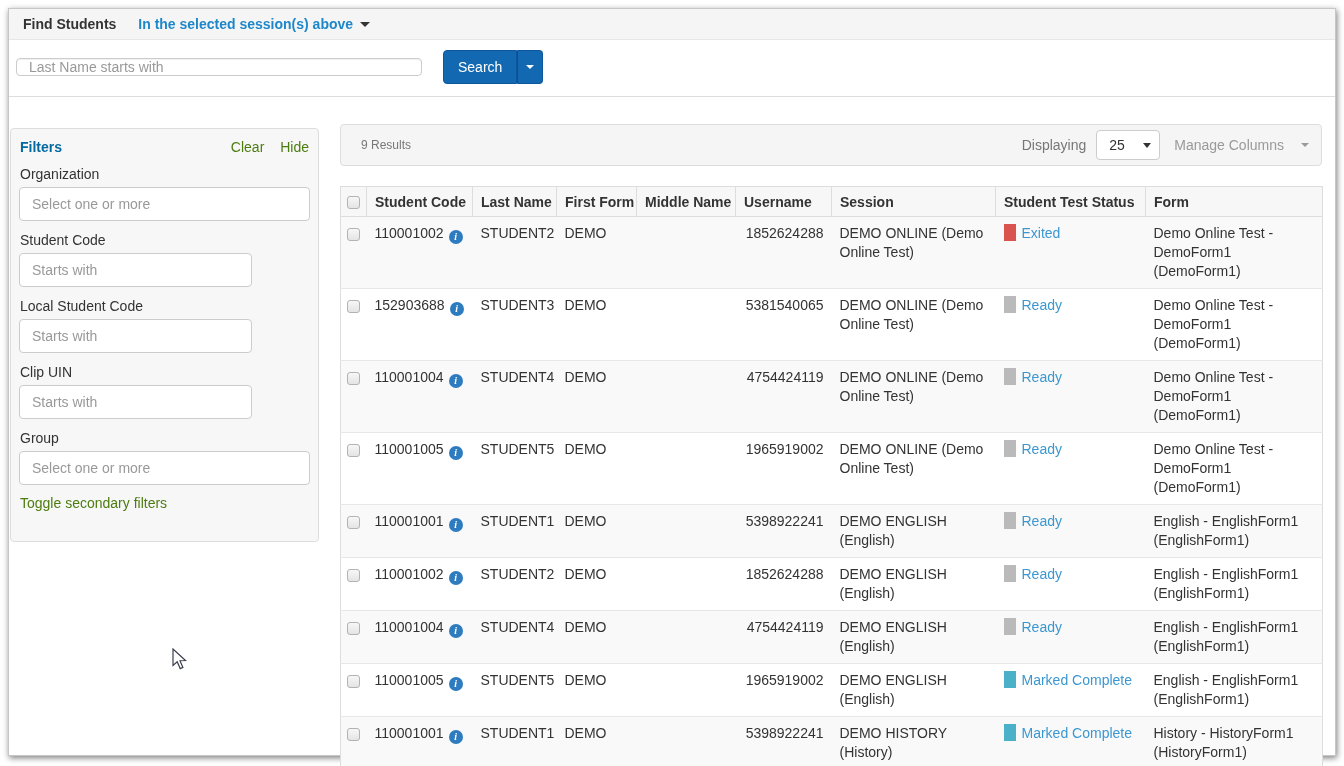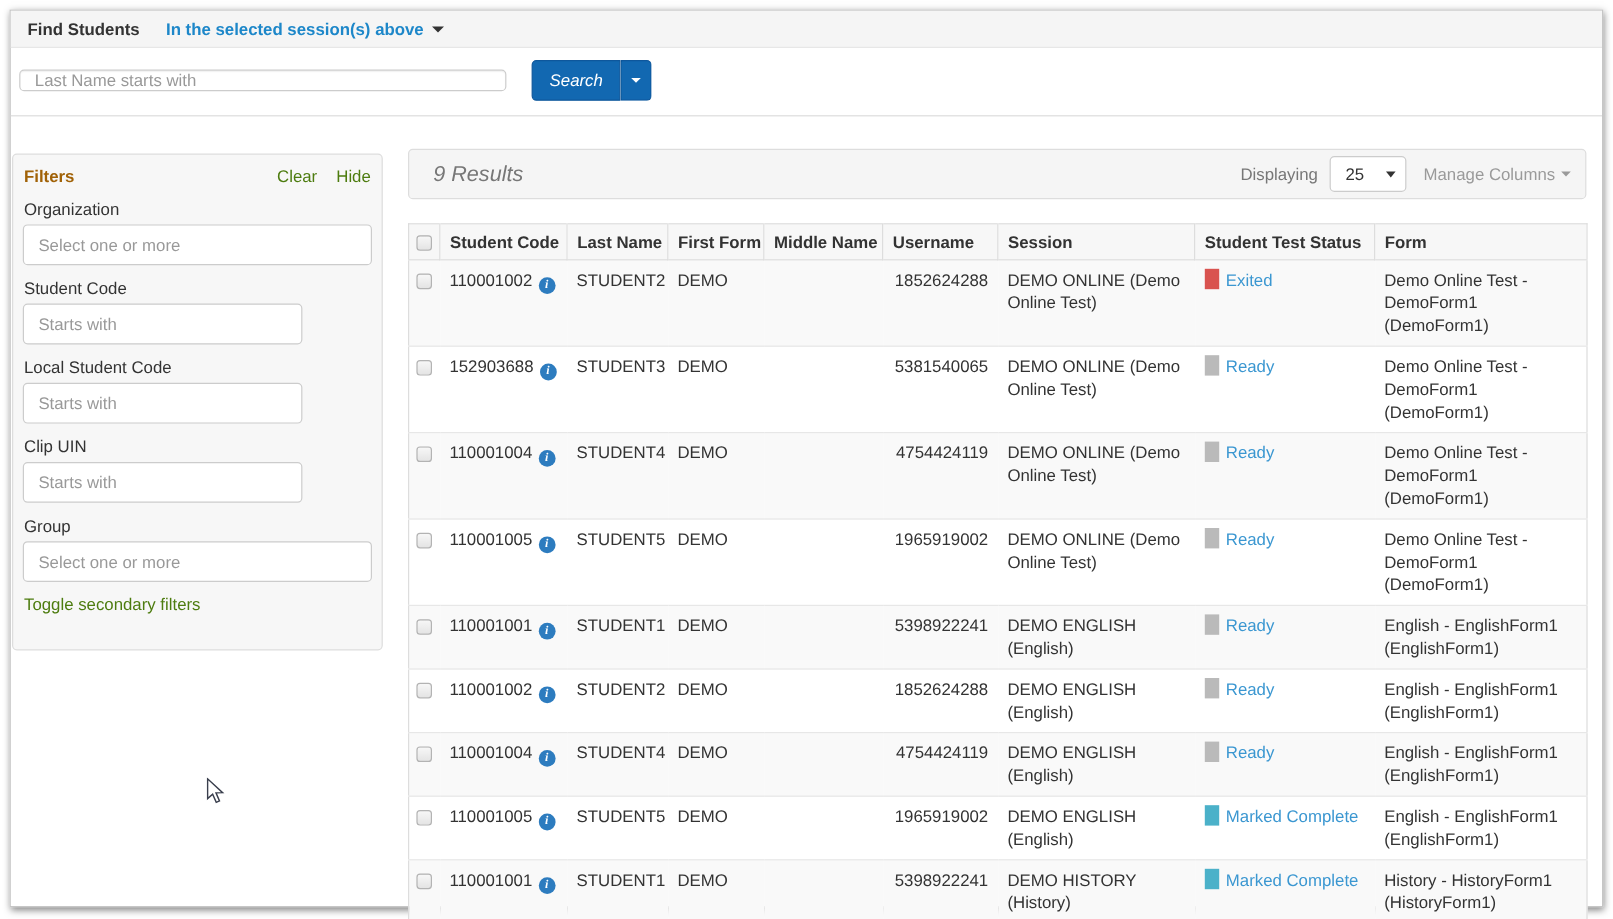--- a/index.html
+++ b/index.html
@@ -27,65 +27,65 @@
   .search-input {
     width: 406px; height: 18px; border: 1px solid #ccc; border-radius: 4px;
     padding: 6px 12px; font-size: 14px; color: #555; font-family: "Liberation Sans", sans-serif;
     box-shadow: inset 0 1px 1px rgba(0,0,0,.06);
   }
   .search-input::placeholder { color: #999; opacity: 1; }
   .btn-split { display: inline-flex; margin-left: 21px; height: 34px; }
   .btn-primary {
     background: #1268b1; color: #fff; border: 1px solid #0e579c;
     font-size: 14px; font-family: "Liberation Sans", sans-serif;
-    padding: 0 14px; border-radius: 4px 0 0 4px; cursor: pointer; font-style: italic;
+    padding: 0 14px; border-radius: 4px 0 0 4px; cursor: pointer;
   }
   .btn-primary-caret {
     background: #1268b1; border: 1px solid #0e579c; border-left-color: #0c4e8d;
     width: 26px; border-radius: 0 4px 4px 0; cursor: pointer;
     display: flex; align-items: center; justify-content: center;
   }
   .caret-white { width: 0; height: 0; border-left: 4px solid transparent; border-right: 4px solid transparent; border-top: 4px solid #fff; }
 
   
   .filters-panel {
     position: absolute; left: 1px; top: 119px; width: 309px;
     background: #f7f7f7; border: 1px solid #ddd; border-radius: 4px;
     padding: 8px 8px 14px 8px;
   }
   .filters-head { display: flex; align-items: baseline; padding: 2px 1px 0 1px; }
-  .filters-title { font-size: 14px; font-weight: bold; color: #a16207; flex: 1; }
+  .filters-title { font-size: 14px; font-weight: bold; color: #0369a1; flex: 1; }
   .filters-links { font-size: 14px; }
   .link { color: #4d7c0f; cursor: pointer; text-decoration: none; }
   .filters-links .link + .link { margin-left: 12px; }
   .filter-label { font-size: 14px; color: #333; margin: 11px 1px 5px 1px; }
   .filter-input {
     height: 34px; border: 1px solid #ccc; border-radius: 4px; background: #fff;
     padding: 6px 12px; font-size: 14px; color: #555; font-family: "Liberation Sans", sans-serif;
     width: 233px; display: block;
   }
   .filter-input.wide { width: 100%; }
   .filter-input::placeholder { color: #999; opacity: 1; }
   .toggle-filters { display: inline-block; font-size: 14px; margin: 10px 1px 16px 1px; }
 
   
   .results-bar {
     position: absolute; left: 331px; top: 115px; width: 982px; height: 42px;
     background: #f5f5f5; border: 1px solid #ddd; border-radius: 4px;
     display: flex; align-items: center; padding: 0 12px 0 20px;
   }
-  .results-count { font-size: 18px; color: #777; flex: 1; font-style: italic; }
+  .results-count { font-size: 12px; color: #777; flex: 1; }
   .displaying-label { font-size: 14px; color: #777; margin-right: 10px; }
   .page-size-select {
     width: 64px; height: 30px; background: #fff; border: 1px solid #ccc; border-radius: 4px;
     display: flex; align-items: center; padding: 0 8px 0 12px; cursor: pointer;
   }
   .page-size-value { font-size: 14px; color: #333; flex: 1; }
   .caret-select { width: 0; height: 0; border-left: 4px solid transparent; border-right: 4px solid transparent; border-top: 5px solid #333; }
-  .manage-columns { font-size: 14px; color: #9a9a9a; margin-left: 14px; cursor: pointer; display: flex; align-items: center; gap: 5px; }
+  .manage-columns { font-size: 14px; color: #9a9a9a; margin-left: 14px; cursor: pointer; display: flex; align-items: center; gap: 17px; }
   .caret-gray { width: 0; height: 0; border-left: 4px solid transparent; border-right: 4px solid transparent; border-top: 4px solid #9a9a9a; }
 
   
   .results-table {
     position: absolute; left: 331px; top: 177px; width: 982px;
     border-collapse: collapse; table-layout: fixed;
     border: 1px solid #ddd; font-size: 14px; color: #333;
   }
   .results-table thead th {
     background: #f7f7f7; font-weight: bold; text-align: left;

